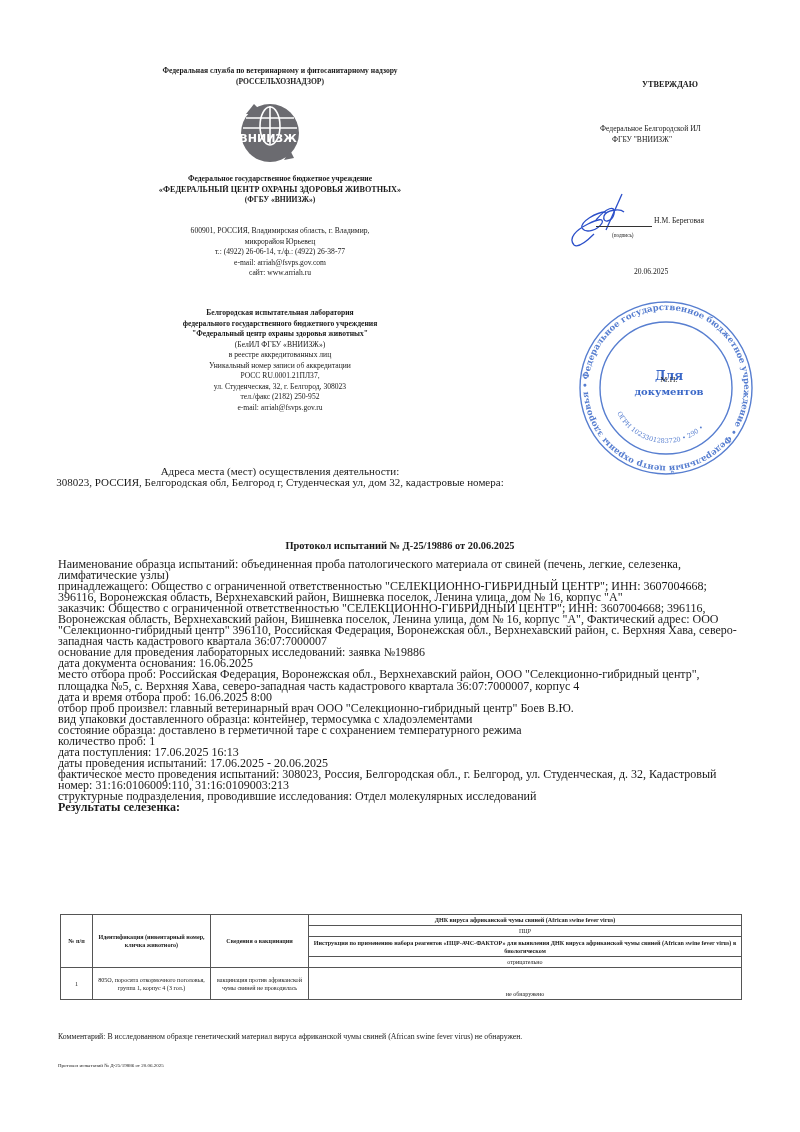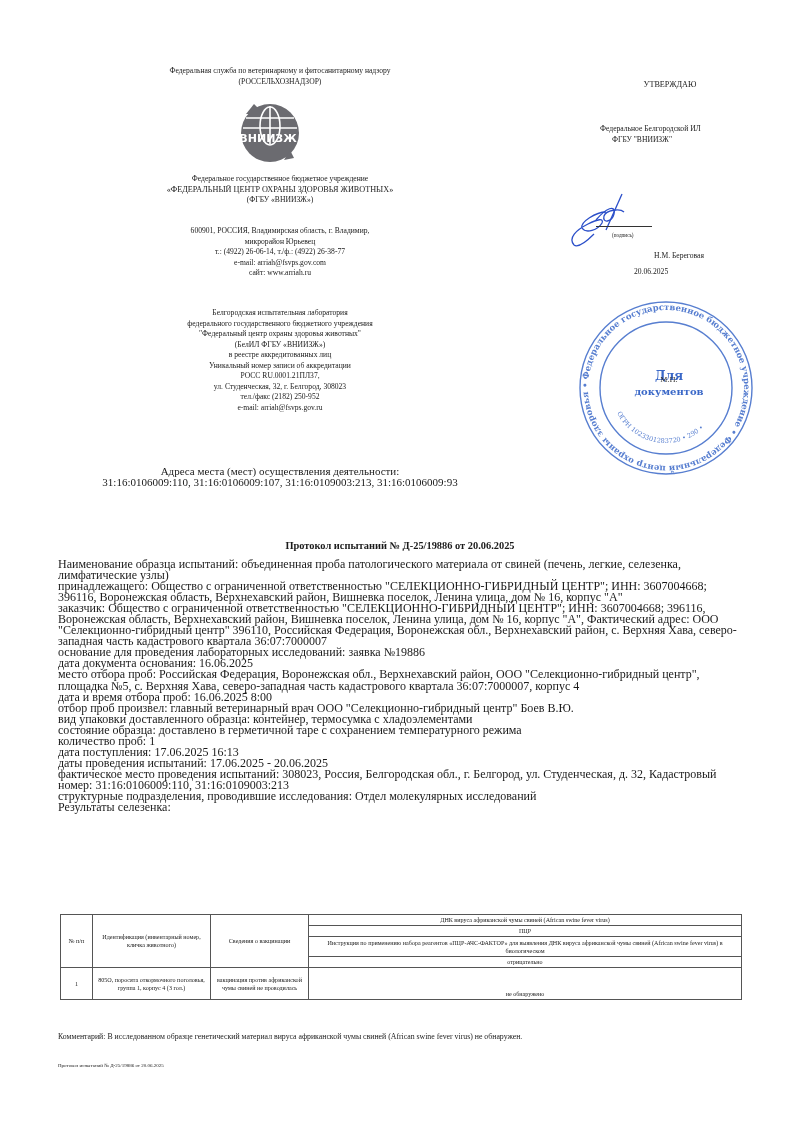--- a/index.html
+++ b/index.html
@@ -3,21 +3,21 @@
 <meta charset="utf-8">
 <style>
   html, body { margin: 0; padding: 0; background: #ffffff; }
   body {
     width: 800px; height: 1132px; position: relative; overflow: hidden;
     font-family: "Liberation Serif", "DejaVu Serif", serif; color: #1a1a1a;
   }
   .abs { position: absolute; }
   .center { text-align: center; }
   .hdr-left { left: 60px; width: 440px; font-size: 7.6px; line-height: 10.5px; }
-  .bold { font-weight: normal; }
+  .bold { font-weight: bold; }
   .logo-wrap { position: absolute; left: 224px; top: 100px; width: 88px; height: 66px; }
   .approve { left: 560px; width: 220px; font-size: 7.6px; line-height: 10.5px; }
   .sig-line { position:absolute; left: 596px; top: 226px; width: 56px; border-bottom: 1px solid #333; }
   .stamp-wrap { position: absolute; left: 566px; top: 298px; width: 200px; height: 180px; }
   .title { left: 0; width: 800px; top: 540px; font-size: 10.4px; font-weight: bold; }
   .body-text { left: 58px; width: 690px; top: 559px; font-size: 12px; line-height: 11.05px; }
   .body-text p { margin: 0; }
   table.res {
     position: absolute; left: 60px; top: 914px; width: 682px;
     border-collapse: collapse; font-size: 6.1px; line-height: 8px;
@@ -71,21 +71,21 @@
   <div>в реестре аккредитованных лиц</div>
   <div>Уникальный номер записи об аккредитации</div>
   <div>РОСС RU.0001.21ПЛ37,</div>
   <div>ул. Студенческая, 32, г. Белгород, 308023</div>
   <div>тел./факс (2182) 250-952</div>
   <div>e-mail: arriah@fsvps.gov.ru</div>
 </div>
 
 <div class="abs center" style="left:40px; width:480px; top:466px; font-size:11px; line-height:10.5px;">
   <div>Адреса места (мест) осуществления деятельности:</div>
-  <div>31:16:0106009:110, 31:16:0106009:107, 31:16:0109003:213, 31:16:0106009:93</div>
+  <div>308023, РОССИЯ, Белгородская обл, Белгород г, Студенческая ул, дом 32, кадастровые номера:</div>
 </div>
 
 <div class="abs approve center" style="top:80px;">
   <div class="bold" style="font-size:8.2px;">УТВЕРЖДАЮ</div>
 </div>
 <div class="abs" style="left:600px; top:124px; font-size:7.6px; line-height:10.5px;">
   <div>Федеральное Белгородской ИЛ</div>
   <div style="padding-left:12px;">ФГБУ "ВНИИЗЖ"</div>
 </div>
 
@@ -93,21 +93,21 @@
   <svg width="90" height="60" viewBox="0 0 90 60">
     <g fill="none" stroke="#2b4fc9" stroke-width="1.3">
       <path d="M8 55 C 2 48, 10 40, 22 34 C 32 29, 38 28, 36 33 C 32 40, 20 44, 16 38 C 14 32, 30 22, 40 22"></path>
       <path d="M30 30 C 40 18, 50 14, 48 24 C 46 32, 36 34, 38 26 C 40 20, 54 18, 58 22"></path>
       <path d="M40 40 L 56 4"></path>
       <path d="M8 55 C 12 58, 20 52, 28 44"></path>
     </g>
   </svg>
 </div>
 <div class="sig-line"></div>
-<div class="abs" style="left:654px; top:216px; font-size:7.6px;margin-top:35px;">Н.М. Береговая</div>
+<div class="abs" style="left:654px; top:216px; font-size:7.6px;">Н.М. Береговая</div>
 <div class="abs" style="left:612px; top:232px; font-size:5.2px;">(подпись)</div>
 <div class="abs" style="left:634px; top:267px; font-size:7.6px;">20.06.2025</div>
 
 <div class="stamp-wrap">
   <svg width="200" height="180" viewBox="0 0 200 180">
     <defs>
       <path id="outerArc" d="M 100 90 m -78 0 a 78 78 0 1 1 156 0 a 78 78 0 1 1 -156 0"></path>
       <path id="innerArc" d="M 100 90 m -55 0 a 55 55 0 1 0 110 0"></path>
     </defs>
     <g fill="none" stroke="#3a68c8" stroke-width="1.4" opacity="0.85">

